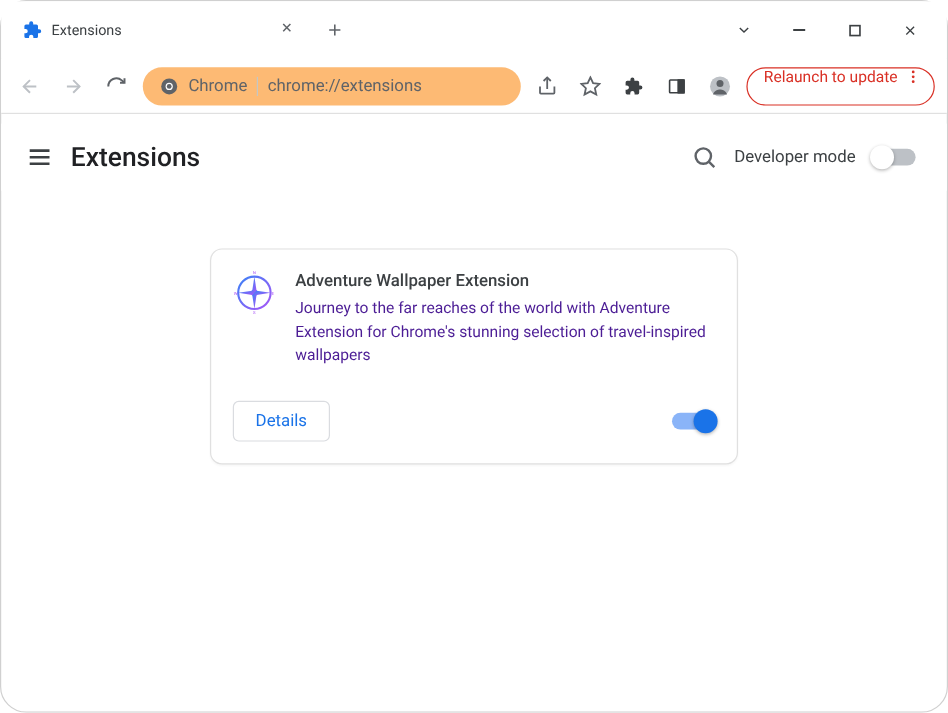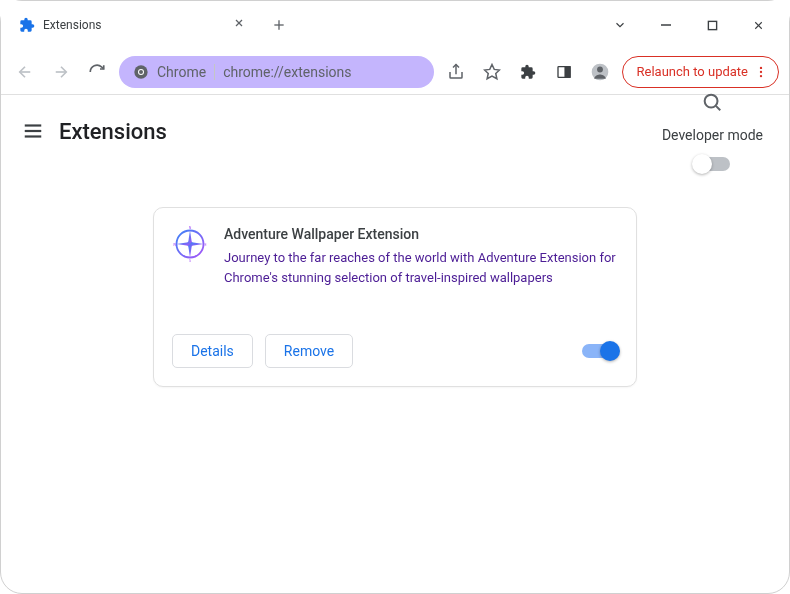--- a/index.html
+++ b/index.html
@@ -18,45 +18,45 @@
 .tab .title { font-size: 12px; color: #3c4043; flex: 1; }
 .tab .close { width: 16px; height: 16px; color: #5f6368; cursor: pointer; }
 .newtab { width: 28px; height: 28px; display: flex; align-items: center; justify-content: center; margin-left: 6px; color: #5f6368; cursor: pointer; border-radius: 50%; }
 .win-controls { margin-left: auto; display: flex; align-items: center; margin-right: 8px; }
 .win-btn { width: 46px; height: 40px; display: flex; align-items: center; justify-content: center; color: #3c4043; cursor: pointer; }
 
 
 .toolbar { height: 46px; display: flex; align-items: center; padding: 0 10px; gap: 8px; background: #fff; border-bottom: 1px solid #e0e0e0; }
 .nav-btn { width: 28px; height: 28px; display: flex; align-items: center; justify-content: center; color: #5f6368; cursor: pointer; border-radius: 50%; }
 .nav-btn.disabled { color: #bdc1c6; cursor: default; }
-.omnibox { flex: 1; height: 32px; background: #c4b5fd; border-radius: 16px; display: flex; align-items: center; padding: 0 14px; gap: 8px; color: #5f6368; }
+.omnibox { flex: 1; height: 32px; background: #fdba74; border-radius: 16px; display: flex; align-items: center; padding: 0 14px; gap: 8px; color: #5f6368; }
 .omni-chrome-icon { width: 16px; height: 16px; }
 .omni-label { font-size: 14px; color: #5f6368; }
 .omni-sep { width: 1px; height: 16px; background: #c4c7c5; }
 .omni-url { font-size: 14px; color: #5f6368; text-align: center; }
 .icon-btn { width: 28px; height: 28px; display: flex; align-items: center; justify-content: center; color: #5f6368; cursor: pointer; border-radius: 50%; }
-.relaunch-pill { height: 32px; border: 1px solid #d93025; border-radius: 16px; display: flex; align-items: center; padding: 0 10px 0 14px; gap: 6px; cursor: pointer; }
+.relaunch-pill { height: 32px; border: 1px solid #d93025; border-radius: 16px; display: flex; align-items: flex-start; padding: 0 10px 0 14px; gap: 6px; cursor: pointer; }
 .relaunch-pill span { color: #d93025; font-size: 13px; }
 .relaunch-pill .dots { color: #d93025; }
 
 
 .page-header { height: 56px; display: flex; align-items: center; padding: 0 12px; background: #fff; margin-top: 8px;}
 .hamburger { width: 40px; height: 40px; display: flex; align-items: center; justify-content: center; cursor: pointer; color: #3c4043; }
 .page-title { font-size: 22px; font-weight: 500; color: #202124; margin-left: 6px; }
-.header-right { margin-left: auto; display: flex; align-items: center; gap: 14px; margin-right: 14px; flex-direction: column; }
+.header-right { margin-left: auto; display: flex; align-items: center; gap: 14px; margin-right: 14px; }
 .search-icon { color: #5f6368; cursor: pointer; }
 .dev-label { font-size: 14px; color: #3c4043; }
 .toggle { width: 36px; height: 14px; background: #bdc1c6; border-radius: 10px; position: relative; cursor: pointer; }
 .toggle .knob { width: 20px; height: 20px; background: #fff; border-radius: 50%; position: absolute; top: -3px; left: -2px; box-shadow: 0 1px 3px rgba(0,0,0,.3); }
 .toggle.on { background: #8ab4f8; }
 .toggle.on .knob { left: 18px; background: #1a73e8; }
 
 
 .content { flex: 1; display: flex; justify-content: center; padding-top: 48px; position: relative; }
-.card { width: 484px; height: 180px; border: 1px solid #e0e0e0; border-radius: 10px; background: #fff; padding: 18px; display: flex; flex-direction: column; box-shadow: 0 1px 2px rgba(0,0,0,.04); }
+.card { width: 440px; height: 180px; border: 1px solid #e0e0e0; border-radius: 10px; background: #fff; padding: 18px; display: flex; flex-direction: column; box-shadow: 0 1px 2px rgba(0,0,0,.04); }
 .card-top { display: flex; gap: 16px; flex: 1; }
 .ext-icon { width: 36px; height: 36px; flex-shrink: 0; }
 .card-info { flex: 1; }
 .card-title { font-size: 14px; font-weight: 500; color: #3c4043; margin-bottom: 6px; }
 .card-desc { font-size: 13px; color: #4c1d95; line-height: 1.5; }
 .card-bottom { display: flex; align-items: center; gap: 12px; margin-top: 10px; }
 .card-btn { height: 34px; padding: 0 18px; border: 1px solid #dadce0; border-radius: 5px; background: #fff; color: #1a73e8; font-size: 14px; cursor: pointer; display: flex; align-items: center; }
 .card-toggle { margin-left: auto; }
 
 svg { display: block; }
@@ -232,21 +232,20 @@
             <text x="36" y="22" font-size="4" fill="#a855f7">E</text>
           </svg>
         </div>
         <div class="card-info">
           <div class="card-title">Adventure Wallpaper Extension</div>
           <div class="card-desc">Journey to the far reaches of the world with Adventure Extension for Chrome's stunning selection of travel-inspired wallpapers</div>
         </div>
       </div>
       <div class="card-bottom">
         <div class="card-btn">Details</div>
-        <div class="card-btn">Remove</div>
         <div class="toggle on card-toggle">
           <div class="knob"></div>
         </div>
       </div>
     </div>
   </div>
 
 </div>
 
 </body></html>

